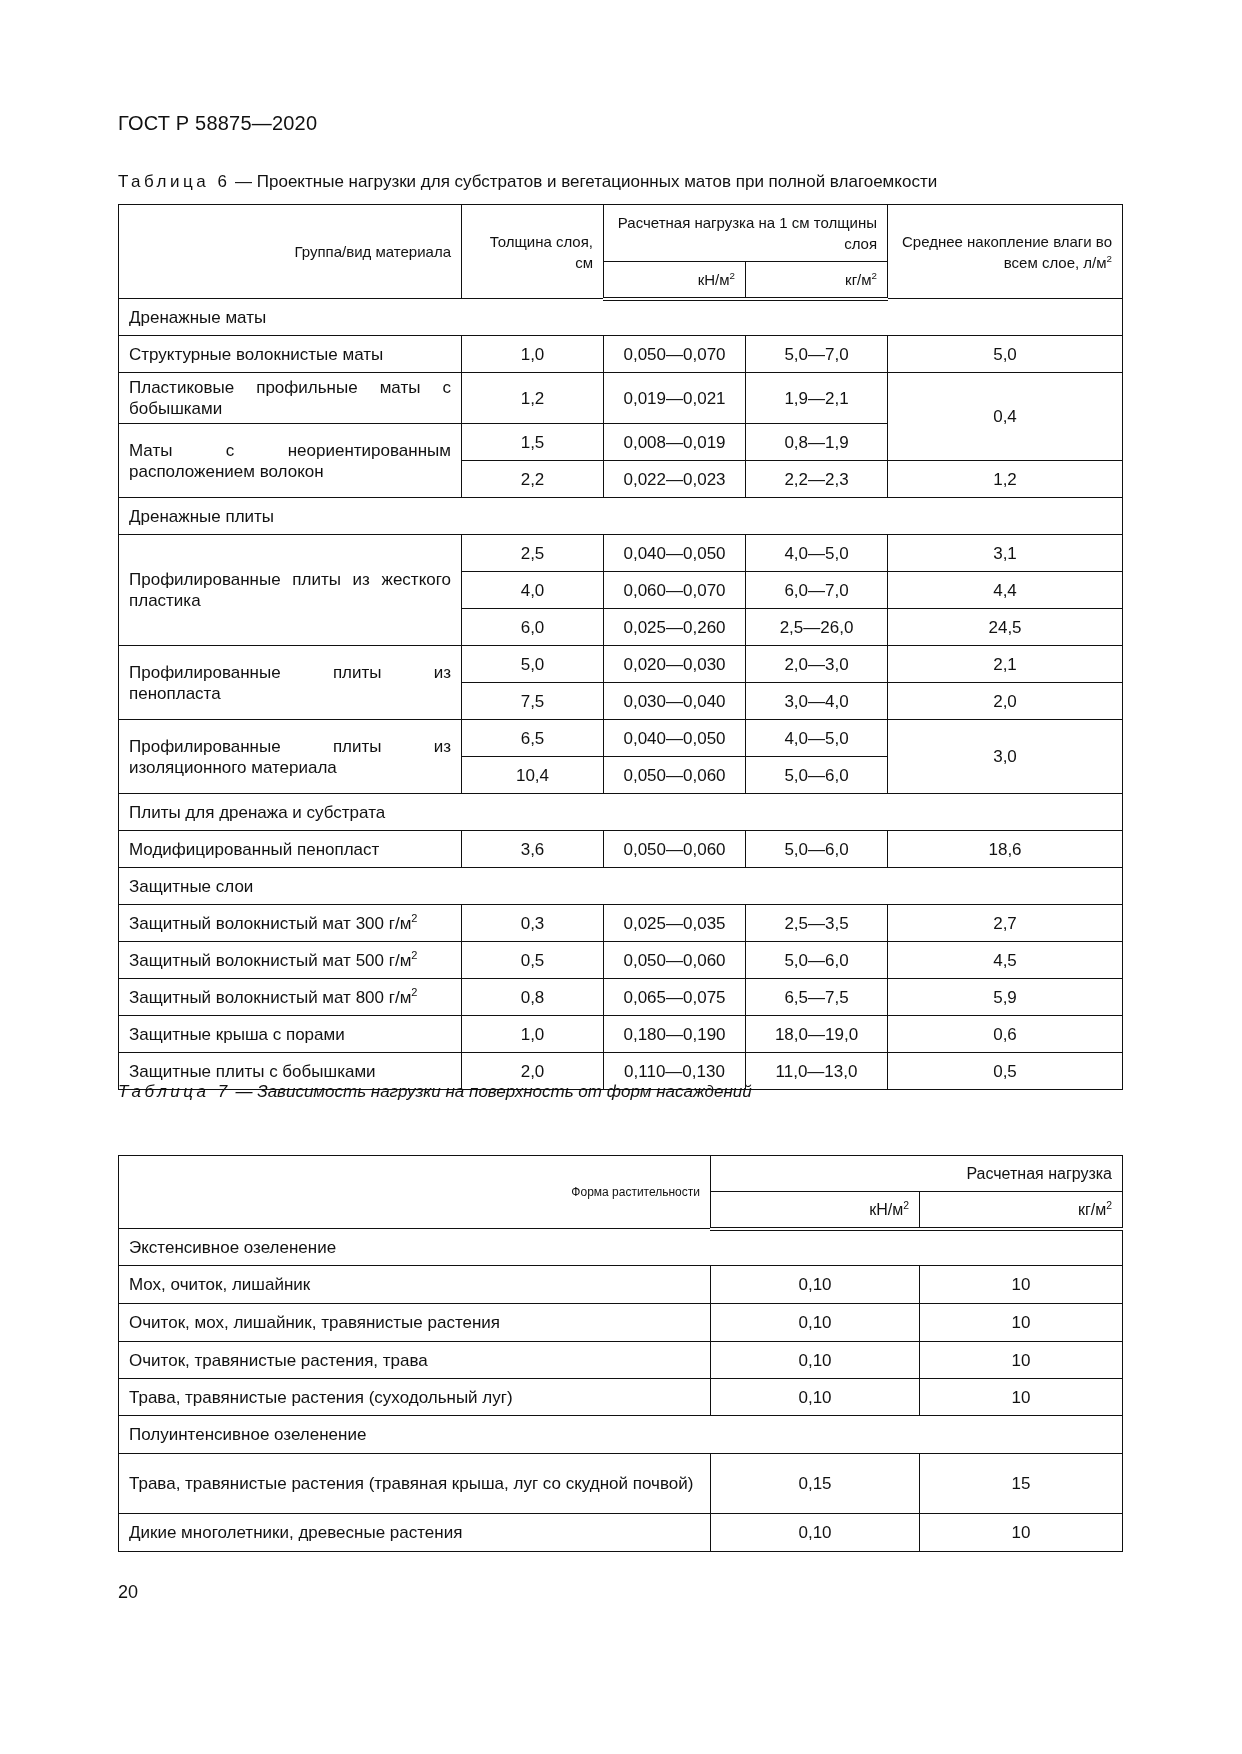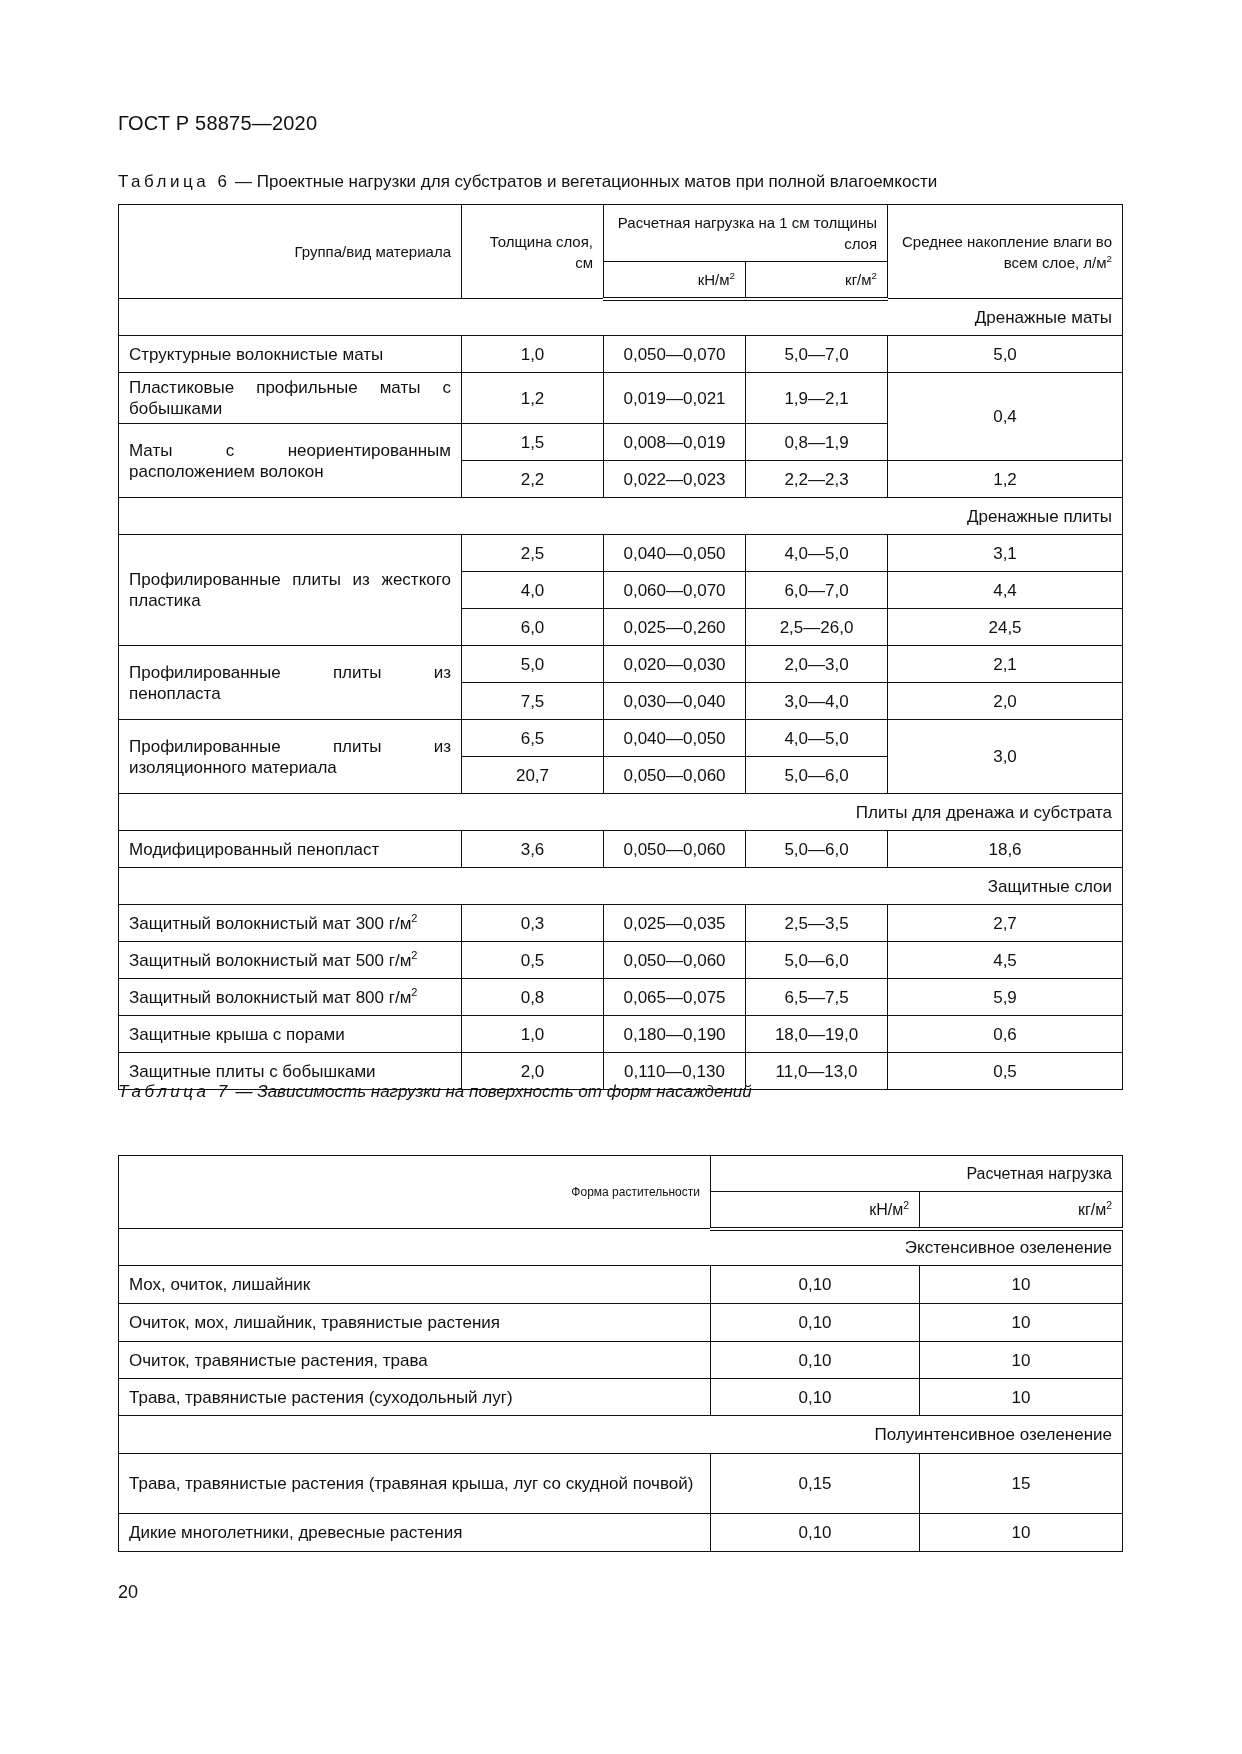--- a/index.html
+++ b/index.html
@@ -6,21 +6,21 @@
   body { width: 1242px; height: 1754px; position: relative; overflow: hidden;
          font-family: "Liberation Sans", "DejaVu Sans", sans-serif; color: #111; }
   .doc-title { position: absolute; left: 118px; top: 112px; font-size: 20px; font-weight: normal; letter-spacing: 0.2px; }
   .caption { position: absolute; left: 118px; font-size: 17px; white-space: nowrap; }
   .caption .spaced { letter-spacing: 3.5px; }
   table { position: absolute; border-collapse: collapse; table-layout: fixed; font-size: 17px; }
   td, th { border: 1.6px solid #111; padding: 0 10px; font-weight: normal; line-height: 21px; }
   th { font-size: 15px; text-align: right; }
   td.c { text-align: center; }
   td.l { text-align: justify; text-align-last: left; }
-  td.g { text-align: right; }
+  td.g { text-align: left; }
   tr.hdr-last th { border-bottom: 4px double #111; }
   sup { font-size: 0.65em; vertical-align: 0.6em; line-height: 0; }
   #t6 { left: 118px; top: 204px; width: 1004px; }
   #t7 { left: 118px; top: 1155px; width: 1004px; }
   .page-num { position: absolute; left: 118px; top: 1582px; font-size: 18px; }
 </style>
 </head>
 <body>
 
 <div class="doc-title">ГОСТ Р 58875—2020</div>
@@ -111,21 +111,21 @@
     <td class="c">2,0</td>
   </tr>
   <tr style="height:37px">
     <td class="l" rowspan="2">Профилированные плиты из изоляционного материала</td>
     <td class="c">6,5</td>
     <td class="c">0,040—0,050</td>
     <td class="c">4,0—5,0</td>
     <td class="c" rowspan="2">3,0</td>
   </tr>
   <tr style="height:37px">
-    <td class="c">20,7</td>
+    <td class="c">10,4</td>
     <td class="c">0,050—0,060</td>
     <td class="c">5,0—6,0</td>
   </tr>
   <tr style="height:37px">
     <td colspan="5" class="g">Плиты для дренажа и субстрата</td>
   </tr>
   <tr style="height:37px">
     <td class="l">Модифицированный пенопласт</td>
     <td class="c">3,6</td>
     <td class="c">0,050—0,060</td>

